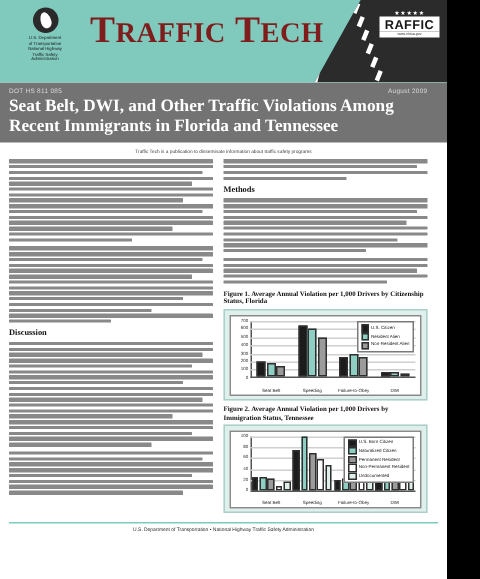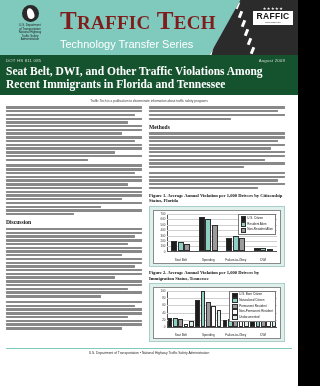--- a/index.html
+++ b/index.html
@@ -31,21 +31,21 @@
   .brand .t1 .sm{font-size:19px;}
   .brand .t2{font-size:11px;line-height:13px;color:#ffffff;margin-top:2px;}
   .nhtsa{position:absolute;right:5px;top:6px;width:40px;text-align:center;}
   .nhtsa .stars{font-size:4px;color:#ffffff;letter-spacing:.5px;line-height:5px;}
   .nhtsa .nbox{background:#ffffff;color:#161616;font-weight:bold;font-size:8.5px;
                line-height:10px;letter-spacing:.3px;padding:0 2px;}
   .nhtsa .nsub{background:#ffffff;color:#333;font-size:2.4px;line-height:3.4px;
                padding:0 1px 1px 1px;}
 
   
-  .titleband{background:#14532d;color:#ffffff;padding:3px 13px 5px 6px;}
+  .titleband{background:#737373;color:#ffffff;padding:3px 13px 5px 6px;}
   .tb-row{display:flex;justify-content:space-between;align-items:flex-end;}
   .tb-doc{font-size:4.3px;letter-spacing:.2px;color:#d8d8d8;}
   .tb-num{font-size:4.3px;letter-spacing:.2px;color:#d8d8d8;}
   .tb-title{font-family:"Liberation Serif", serif;font-weight:bold;
             font-size:11.5px;line-height:12.5px;margin-top:2px;color:#ffffff;}
 
   
   .body{padding:4px 6px 0 6px;}
   .intro{font-size:3.2px;line-height:4.3px;color:#3a3a3a;text-align:center;
          margin-bottom:3px;}
@@ -115,21 +115,20 @@
       <div class="dotseal"></div>
       <div class="dottxt">U.S. Department</div>
       <div class="dottxt">of Transportation</div>
       <div class="dottxt b">National Highway</div>
       <div class="dottxt b">Traffic Safety</div>
       <div class="dottxt b">Administration</div>
     </div>
 
     <div class="brand">
       <div class="t1"><span>T</span><span class="sm">RAFFIC</span> <span>T</span><span class="sm">ECH</span></div>
-      <div class="t2">Technology Transfer Series</div>
     </div>
 
     <div class="nhtsa">
       <div class="stars">★★★★★</div>
       <div class="nbox">RAFFIC</div>
       <div class="nsub">www.nhtsa.gov</div>
     </div>
   </div>
 
   <div class="titleband">

